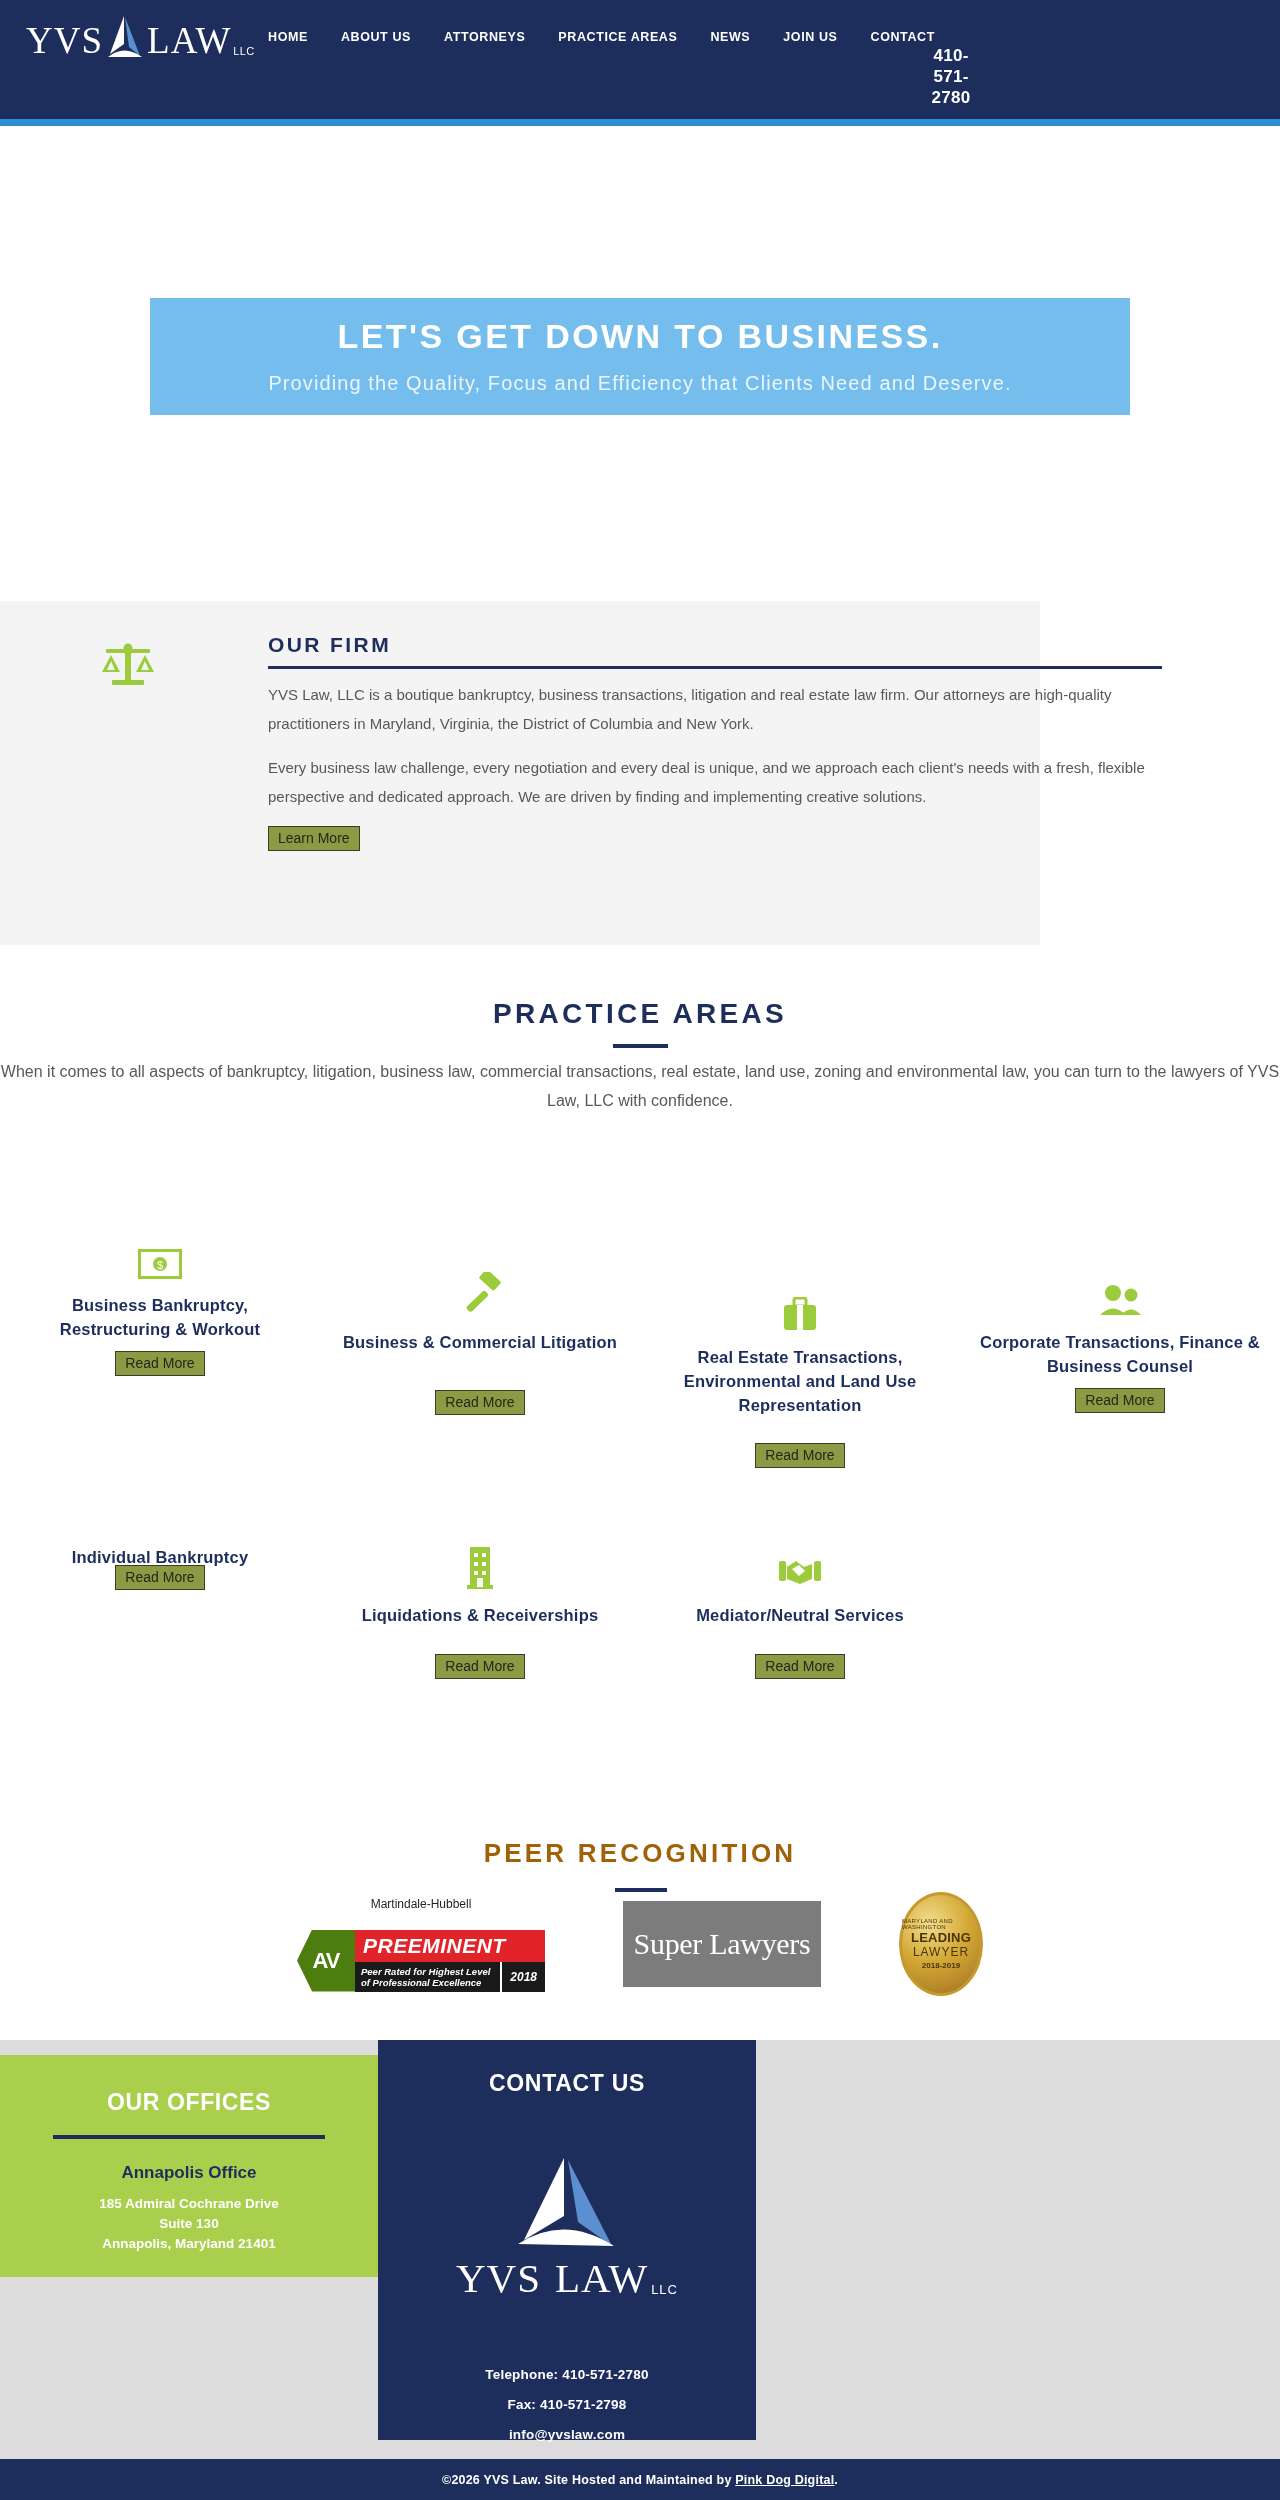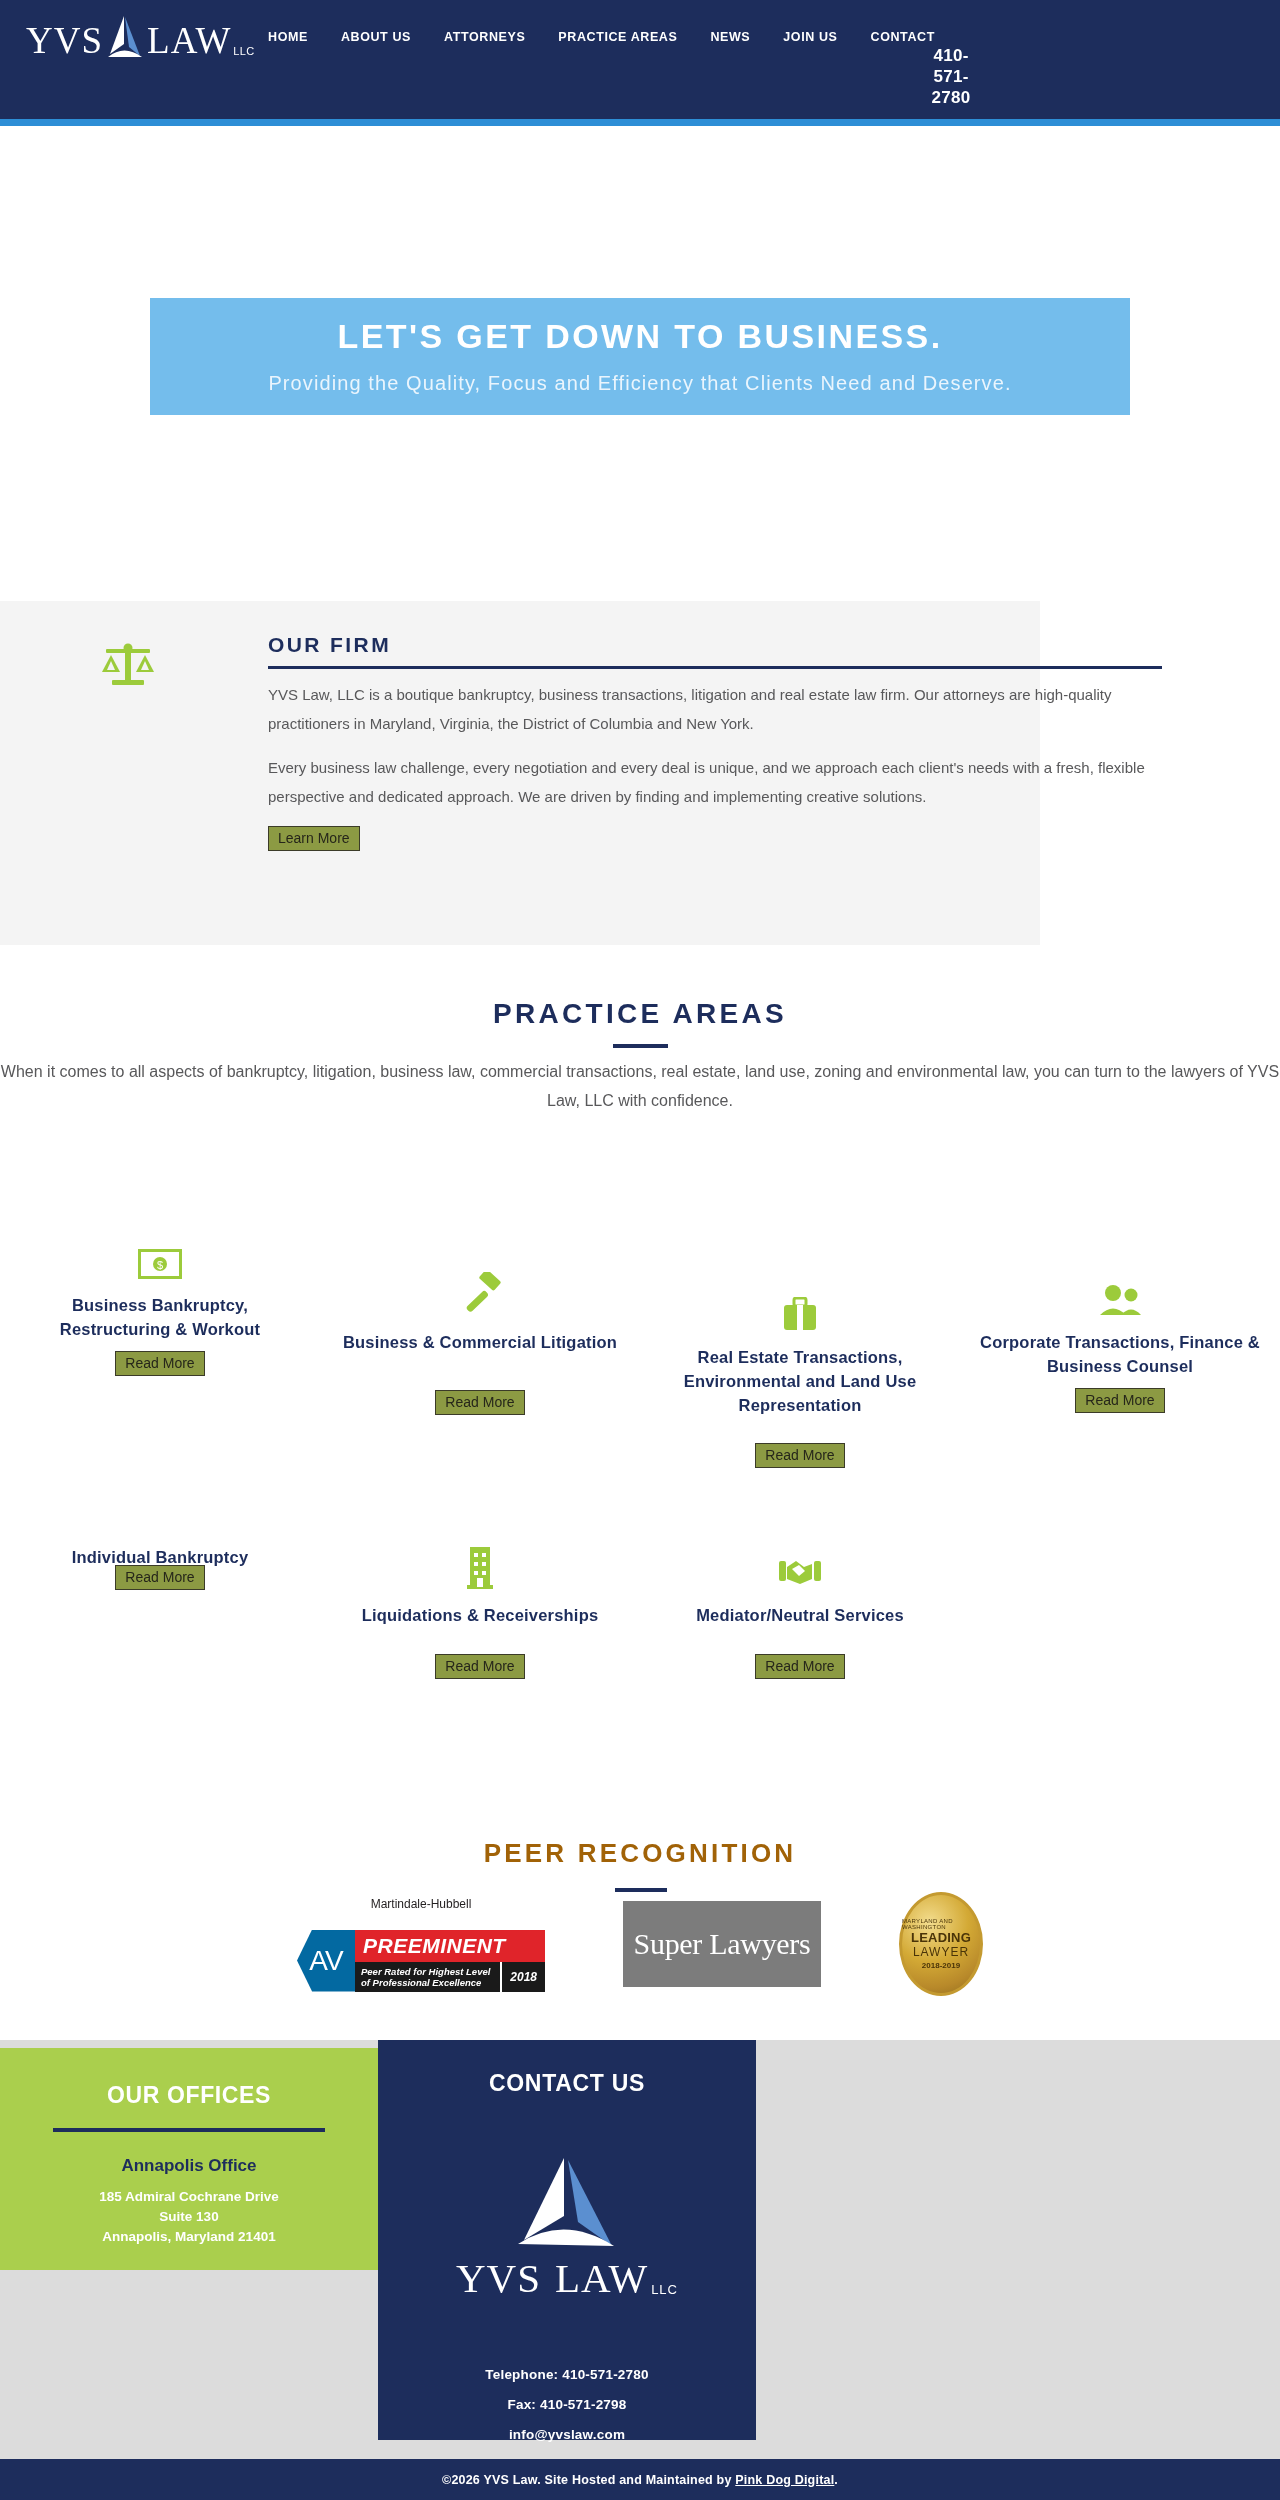--- a/index.html
+++ b/index.html
@@ -227,23 +227,23 @@
   
   .badge-av { width: 248px; }
   .av-top {
     text-align: center;
     font-size: 12px; color: #231f20;
     font-family: "Liberation Sans", sans-serif;
     margin-bottom: 19px;
   }
   .av-body { display: flex; height: 62px; }
   .av-hex {
-    width: 58px; background: #0369a1;
+    width: 58px; background: #4d7c0f;
     display: flex; align-items: center; justify-content: center;
-    color: #fff; font-weight: normal; font-size: 28px;
+    color: #fff; font-weight: bold; font-size: 22px;
     clip-path: polygon(0 50%, 26% 0, 100% 0, 100% 100%, 26% 100%);
     letter-spacing: -1px;
   }
   .av-right { flex: 1; display: flex; flex-direction: column; font-style: italic; }
   .av-pre {
     background: #e0242a; color: #fff;
     font-weight: bold; font-size: 21px;
     letter-spacing: 0.5px;
     padding: 3px 0 3px 8px;
     flex: 1; display: flex; align-items: center;
@@ -285,21 +285,21 @@
   .ll-sub { font-size: 12px; letter-spacing: 1px; }
   .ll-yr { font-size: 8px; font-weight: bold; margin-top: 2px; }
 
   
   .footer-zone {
     position: absolute; top: 2040px; left: 0;
     width: 1280px; height: 419px;
     background: #dcdcdc;
   }
   .offices-panel {
-    position: absolute; left: 0; top: 8px;
+    position: absolute; left: 0; top: 15px;
     width: 378px; height: 222px;
     background: #aacf4d;
     text-align: center;
     padding-top: 34px;
   }
   .offices-title {
     color: #ffffff;
     font-size: 23px;
     font-weight: bold;
     letter-spacing: 0.6px;

